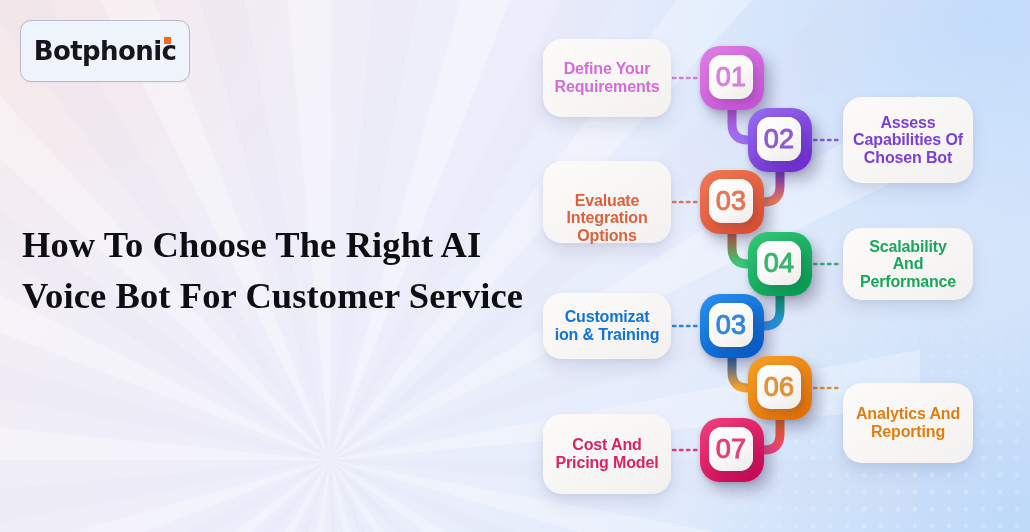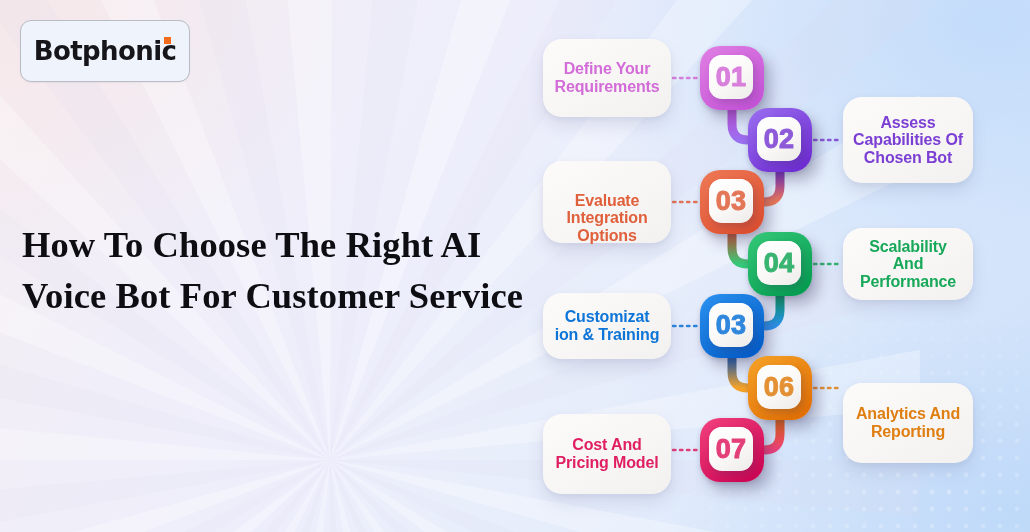--- a/index.html
+++ b/index.html
@@ -118,21 +118,21 @@
     background:linear-gradient(145deg,#ffffff 0%,#fbfaf9 50%,#ecebe8 100%);
     box-shadow:
       3px 4px 7px rgba(60,50,90,.22),
       inset 0 1px 1px rgba(255,255,255,.9);
     display:flex; align-items:center; justify-content:center;
     margin-right:2px; margin-bottom:2px;
   }
   .badge-num {
     font-family:"Liberation Sans", sans-serif;
     font-size:27px;
-    font-weight:bold;
+    font-weight:normal;
     letter-spacing:.3px;
     -webkit-text-stroke:1px currentColor;
     color:transparent;
   }
 </style>
 </head>
 <body>
 
 <div id="stage">
 

